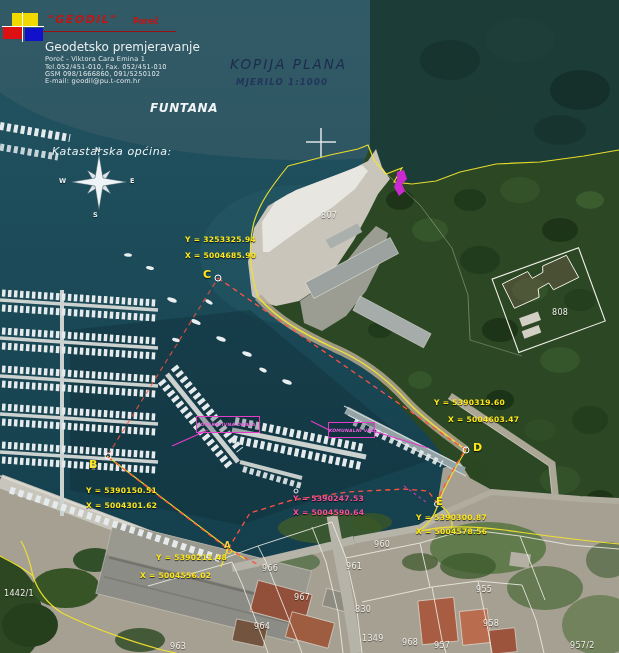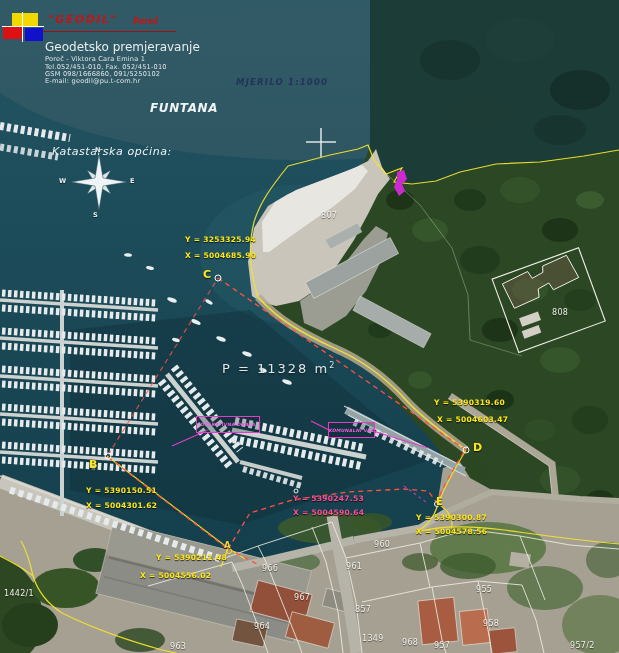--- a/index.html
+++ b/index.html
@@ -3,21 +3,21 @@
 <meta charset="utf-8">
 <style>
   html,body{margin:0;padding:0;background:#222;}
   .map{position:relative;width:619px;height:653px;overflow:hidden;background:#17434f;
        font-family:"DejaVu Sans",sans-serif;}
   .map svg{position:absolute;left:0;top:0;}
   .abs{position:absolute;white-space:nowrap;}
   
   .logo-name{left:48px;top:13px;font-size:11px;font-weight:bold;font-style:italic;
              color:#c41414;letter-spacing:1.5px;}
-  .logo-city{left:133px;top:17px;font-size:8px;font-weight:bold;font-style:italic;color:#c41414;}
+  .logo-city{left:133px;top:17px;font-size:8px;font-weight:bold;color:#c41414;}
   .logo-underline{left:43px;top:31px;width:133px;height:0;border-top:1.5px solid #9c1212;}
   .sq{position:absolute;}
   .company-line0{left:45px;top:40px;font-size:12px;color:#e8edee;}
   .company-small{font-size:6.6px;color:#dfe6e8;letter-spacing:.2px;}
   .cad-label{left:52px;top:101px;font-size:11px;font-weight:normal;font-style:italic;
              color:#f0f4f5;letter-spacing:.6px;margin-top:44px;}
   .cad-value{left:150px;top:101px;font-size:12px;font-weight:bold;font-style:italic;
              color:#f0f4f5;letter-spacing:.6px;}
   .title-main{left:230px;top:56px;font-size:13.5px;font-style:italic;color:#1b2d4d;
               letter-spacing:2px;font-weight:500;}
@@ -340,39 +340,39 @@
 
   <span class="abs company-line0">Geodetsko premjeravanje</span>
   <span class="abs company-small" style="left:45px;top:55px">Poreč - Viktora Cara Emina 1</span>
   <span class="abs company-small" style="left:45px;top:63px">Tel.052/451-010, Fax. 052/451-010</span>
   <span class="abs company-small" style="left:45px;top:70px">GSM 098/1666860, 091/5250102</span>
   <span class="abs company-small" style="left:45px;top:77px">E-mail: geodil@pu.t-com.hr</span>
 
   <span class="abs cad-label">Katastarska  općina:</span>
   <span class="abs cad-value">FUNTANA</span>
 
+  <span class="abs title-main">KOPIJA  PLANA</span>
   <span class="abs title-scale">MJERILO  1:1000</span>
 
   <span class="compass-letter" style="left:95px;top:146px">N</span>
   <span class="compass-letter" style="left:130px;top:177px">E</span>
   <span class="compass-letter" style="left:93px;top:211px">S</span>
   <span class="compass-letter" style="left:59px;top:177px">W</span>
 
-  <span class="abs area-label"><span>P  =  11328  m</span><sup>2</sup></span>
 
   <span class="coord" style="left:185px;top:235px">Y = 3253325.94</span>
   <span class="coord" style="left:185px;top:251px">X = 5004685.90</span>
   <span class="pt" style="left:203px;top:268px">C</span>
 
   <span class="pt" style="left:89px;top:458px">B</span>
   <span class="coord" style="left:86px;top:486px">Y = 5390150.51</span>
   <span class="coord" style="left:86px;top:501px">X = 5004301.62</span>
 
   <span class="coord" style="left:434px;top:398px">Y = 5390319.60</span>
-  <span class="coord" style="left:437px;top:415px">X = 5004603.47</span>
+  <span class="coord" style="left:448px;top:415px">X = 5004603.47</span>
   <span class="pt" style="left:473px;top:441px">D</span>
 
   <span class="pt" style="left:436px;top:496px;font-size:10px">E</span>
   <span class="coord" style="left:416px;top:513px">Y = 5390300.87</span>
   <span class="coord" style="left:416px;top:527px">X = 5004578.56</span>
 
   <span class="pt small" style="left:224px;top:540px">A</span>
   <span class="coord" style="left:156px;top:553px">Y = 5390211.48</span>
   <span class="coord" style="left:140px;top:571px">X = 5004556.02</span>
 
@@ -386,21 +386,21 @@
     <span>KOMUNALNI VEZ</span>
   </div>
 
   <span class="parcel" style="left:321px;top:211px">807</span>
   <span class="parcel" style="left:552px;top:308px">808</span>
   <span class="parcel" style="left:374px;top:540px">960</span>
   <span class="parcel" style="left:346px;top:562px">961</span>
   <span class="parcel" style="left:262px;top:564px">966</span>
   <span class="parcel" style="left:294px;top:593px">967</span>
   <span class="parcel" style="left:476px;top:585px">955</span>
-  <span class="parcel" style="left:355px;top:605px">857</span>
+  <span class="parcel" style="left:355px;top:605px">830</span>
   <span class="parcel" style="left:254px;top:622px">964</span>
   <span class="parcel" style="left:362px;top:634px">1349</span>
   <span class="parcel" style="left:402px;top:638px">968</span>
   <span class="parcel" style="left:483px;top:619px">958</span>
   <span class="parcel" style="left:170px;top:642px">963</span>
   <span class="parcel" style="left:434px;top:641px">957</span>
   <span class="parcel" style="left:570px;top:641px">957/2</span>
   <span class="parcel" style="left:4px;top:589px">1442/1</span>
 
 </div>

